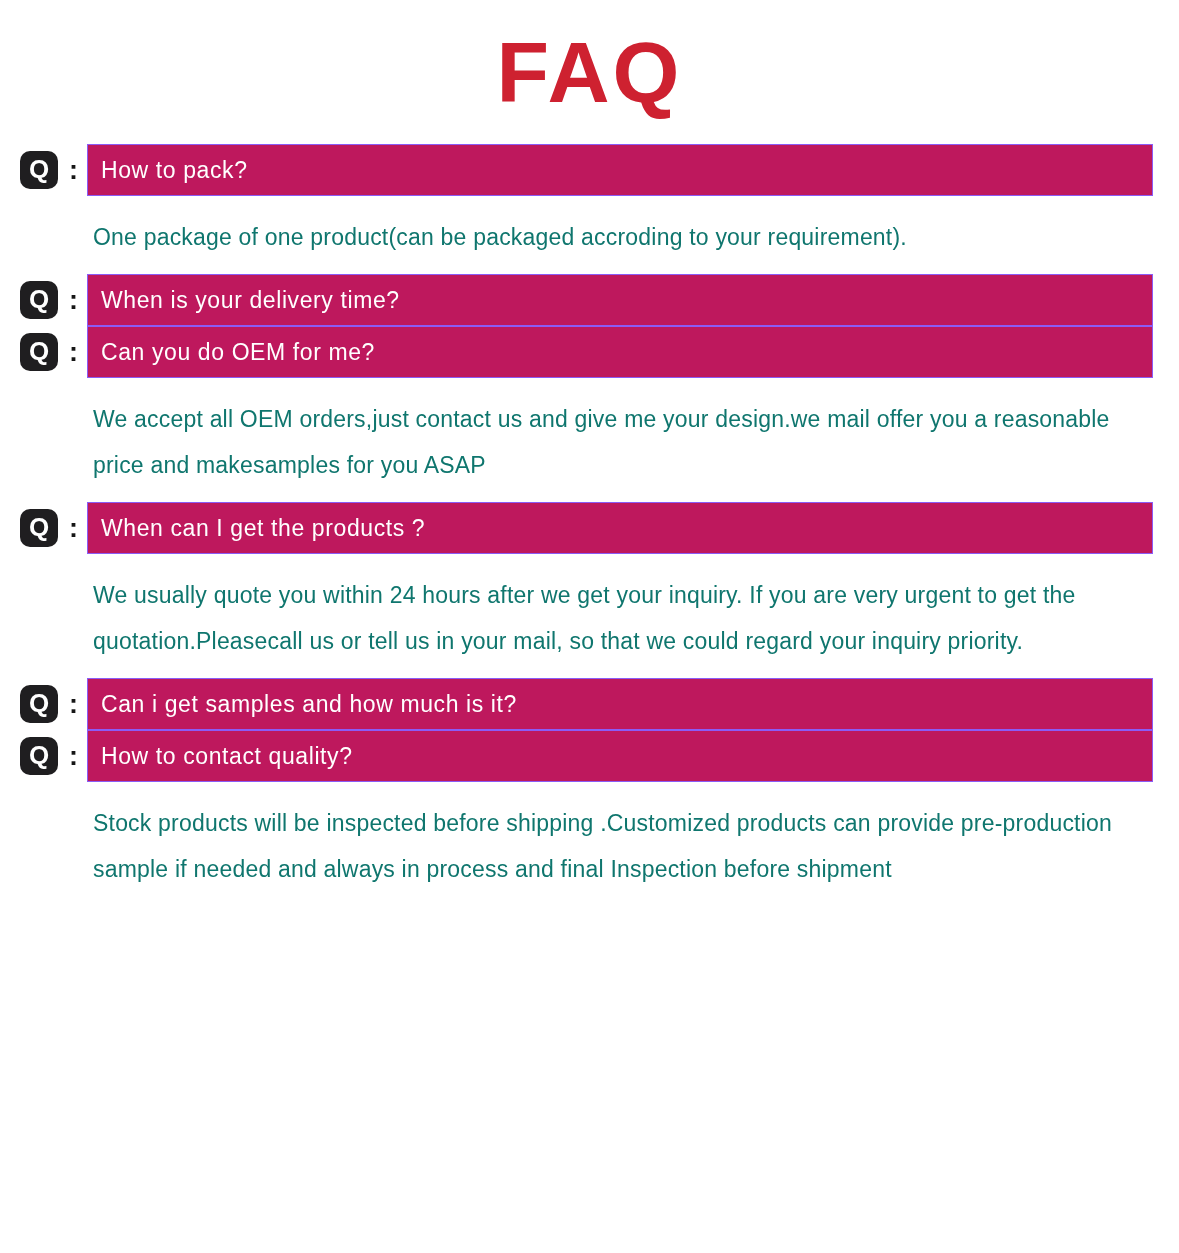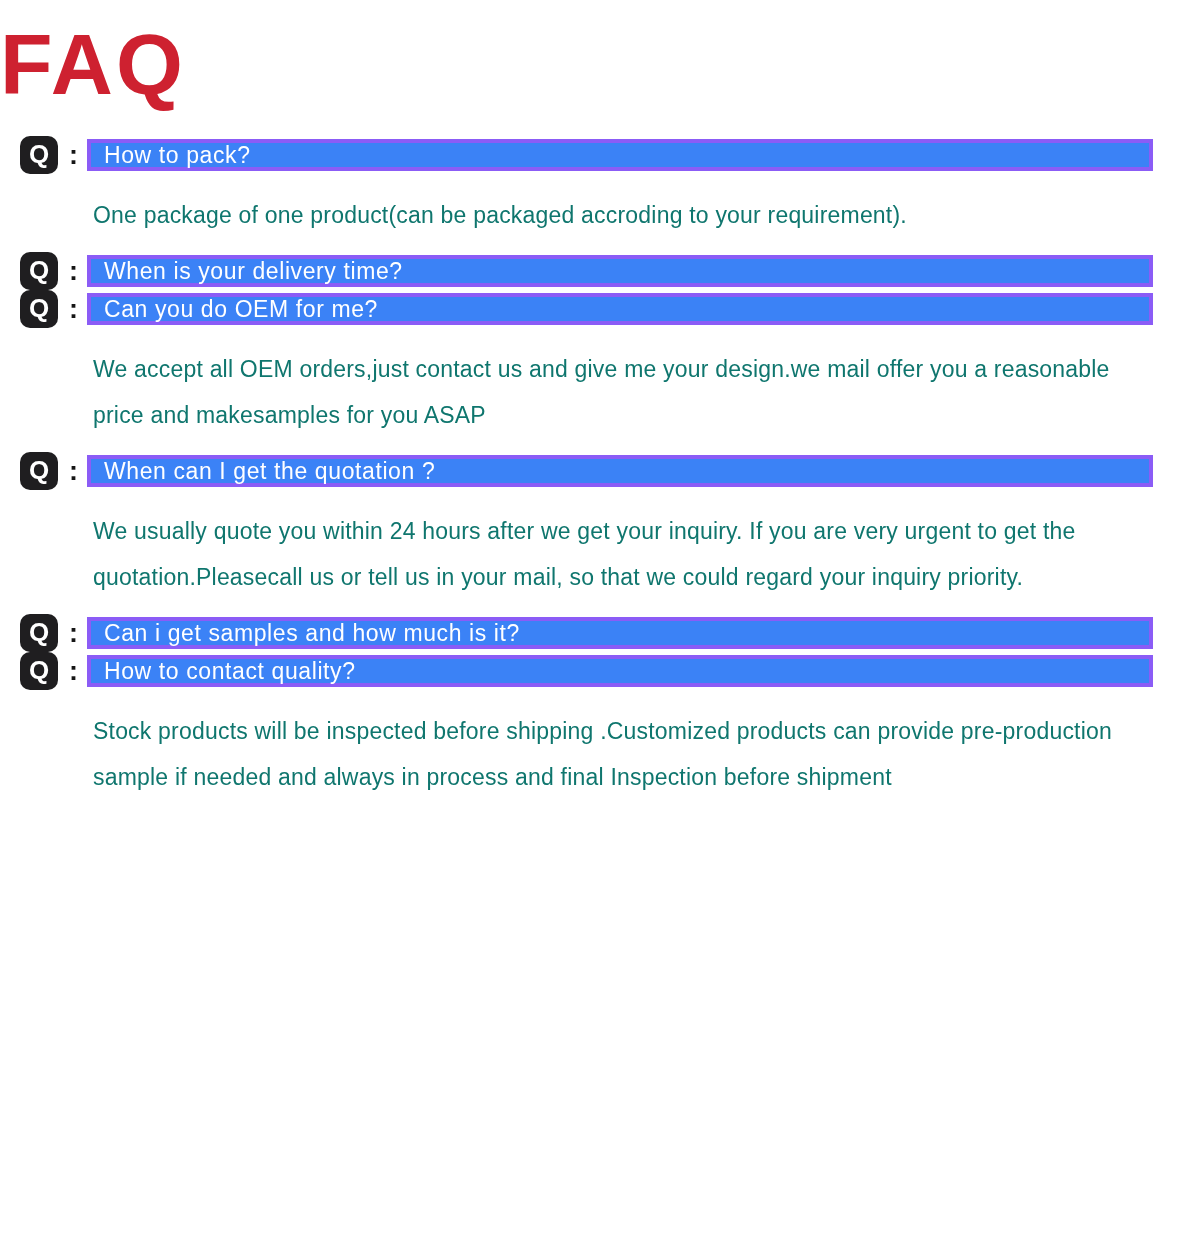--- a/index.html
+++ b/index.html
@@ -9,26 +9,27 @@
     font-family: "Liberation Sans", "DejaVu Sans", sans-serif;
   }
   .page {
     width: 1179px;
     min-height: 1253px;
     background: #ffffff;
     box-sizing: border-box;
     padding-top: 14px;
   }
   .page-title {
+    text-align: center;
     color: #CE2130;
     font-size: 86px;
     line-height: 92px;
     font-weight: bold;
     letter-spacing: 3px;
-    margin: 4px 0 26px 0;
+    margin: 12px 0 26px 0;
   }
   .faq-item {
     margin: 0 26px 0 20px;
   }
   .q-row {
     display: flex;
     align-items: center;
   }
   .q-badge {
     flex: 0 0 auto;
@@ -48,23 +49,23 @@
   .q-colon {
     flex: 0 0 auto;
     margin: 0 9px 0 11px;
     font-size: 27px;
     font-weight: bold;
     color: #161616;
     line-height: 38px;
   }
   .q-bar {
     flex: 1 1 auto;
-    height: 32px;
-    background: #3b82f6;
-    border: 4px solid #8b5cf6;
+    height: 52px;
+    background: #be185d;
+    border: 1px solid #8b5cf6;
     box-sizing: border-box;
     color: #ffffff;
     display: flex;
     align-items: center;
     padding-left: 13px;
     font-size: 23px;
     letter-spacing: 0.6px;
   }
   .answer {
     margin: 18px 4px 14px 73px;
@@ -111,21 +112,21 @@
       </div>
     </div>
     <p class="answer">We accept all OEM orders,just contact us and give me your design.we mail offer you a reasonable price and makesamples for you ASAP</p>
   </section>
 
   <section class="faq-item">
     <div class="q-row">
       <span class="q-badge">Q</span>
       <span class="q-colon">:</span>
       <div class="q-bar">
-        <span>When can I get the quotation ?</span>
+        <span>When can I get the products ?</span>
       </div>
     </div>
     <p class="answer">We usually quote you within 24 hours after we get your inquiry. If you are very urgent to get the quotation.Pleasecall us or tell us in your mail, so that we could regard your inquiry priority.</p>
   </section>
 
   <section class="faq-item">
     <div class="q-row">
       <span class="q-badge">Q</span>
       <span class="q-colon">:</span>
       <div class="q-bar">

